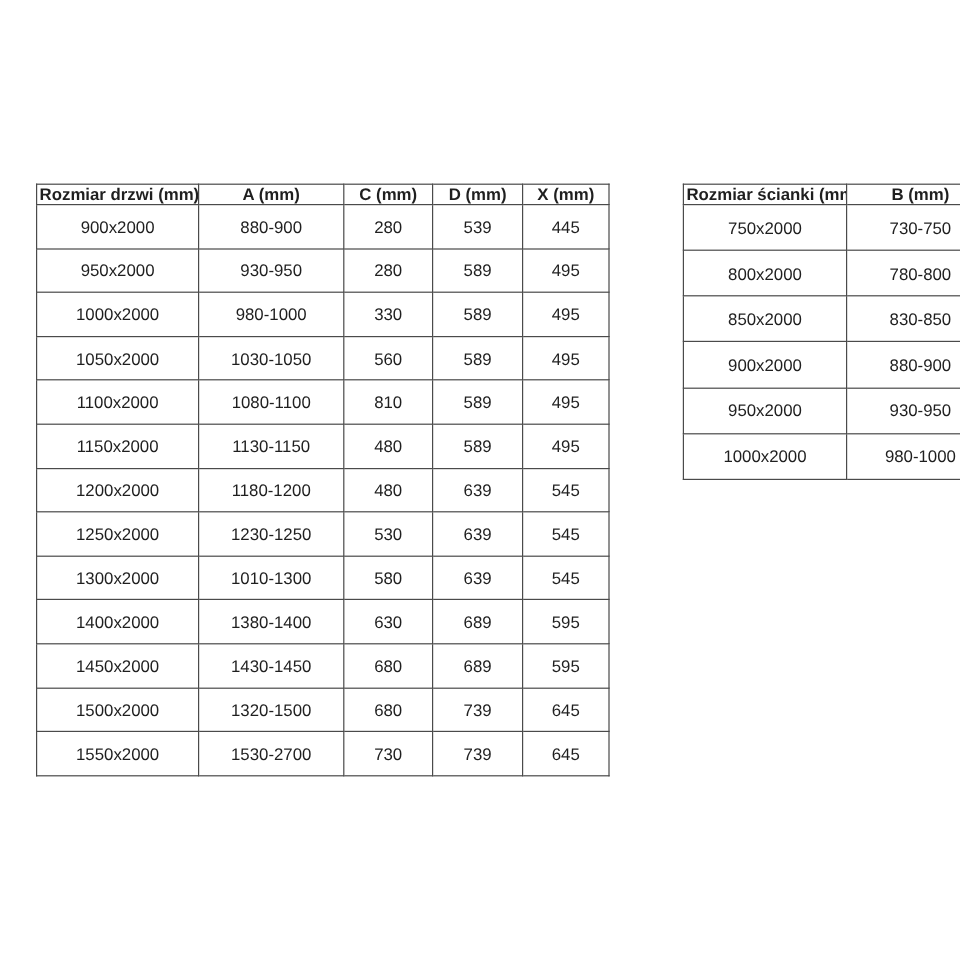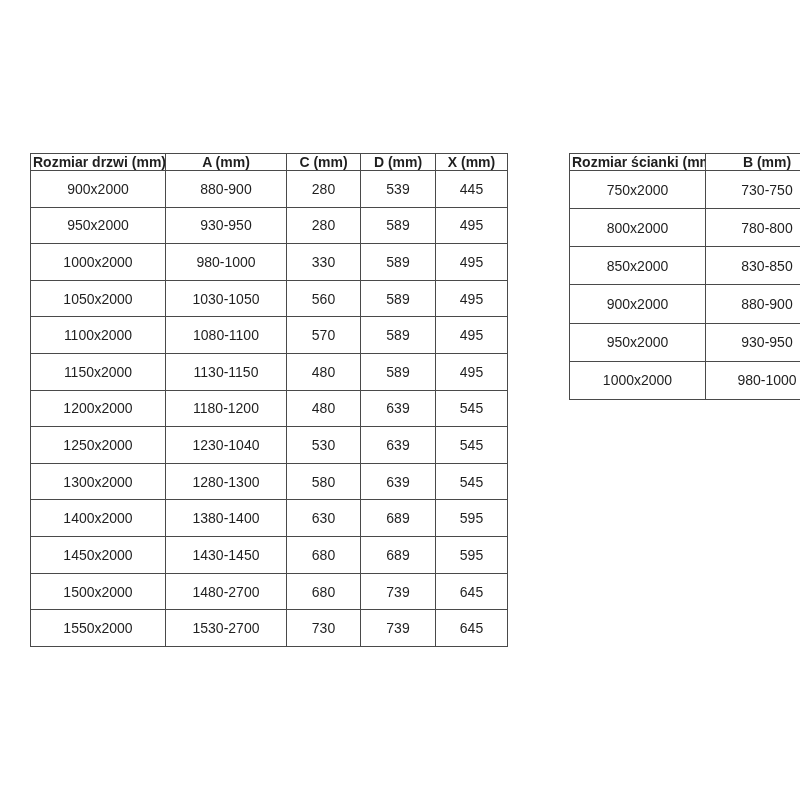--- a/index.html
+++ b/index.html
@@ -79,69 +79,69 @@
         <tr>
           <td>1050x2000</td>
           <td>1030-1050</td>
           <td>560</td>
           <td>589</td>
           <td>495</td>
         </tr>
         <tr>
           <td>1100x2000</td>
           <td>1080-1100</td>
-          <td>570</td>
+          <td>810</td>
           <td>589</td>
           <td>495</td>
         </tr>
         <tr>
           <td>1150x2000</td>
           <td>1130-1150</td>
           <td>480</td>
           <td>589</td>
           <td>495</td>
         </tr>
         <tr>
           <td>1200x2000</td>
           <td>1180-1200</td>
           <td>480</td>
           <td>639</td>
           <td>545</td>
         </tr>
         <tr>
           <td>1250x2000</td>
-          <td>1230-1040</td>
+          <td>1230-1250</td>
           <td>530</td>
           <td>639</td>
           <td>545</td>
         </tr>
         <tr>
           <td>1300x2000</td>
-          <td>1280-1300</td>
+          <td>1010-1300</td>
           <td>580</td>
           <td>639</td>
           <td>545</td>
         </tr>
         <tr>
           <td>1400x2000</td>
           <td>1380-1400</td>
           <td>630</td>
           <td>689</td>
           <td>595</td>
         </tr>
         <tr>
           <td>1450x2000</td>
           <td>1430-1450</td>
           <td>680</td>
           <td>689</td>
           <td>595</td>
         </tr>
         <tr>
           <td>1500x2000</td>
-          <td>1480-2700</td>
+          <td>1320-1500</td>
           <td>680</td>
           <td>739</td>
           <td>645</td>
         </tr>
         <tr>
           <td>1550x2000</td>
           <td>1530-2700</td>
           <td>730</td>
           <td>739</td>
           <td>645</td>

